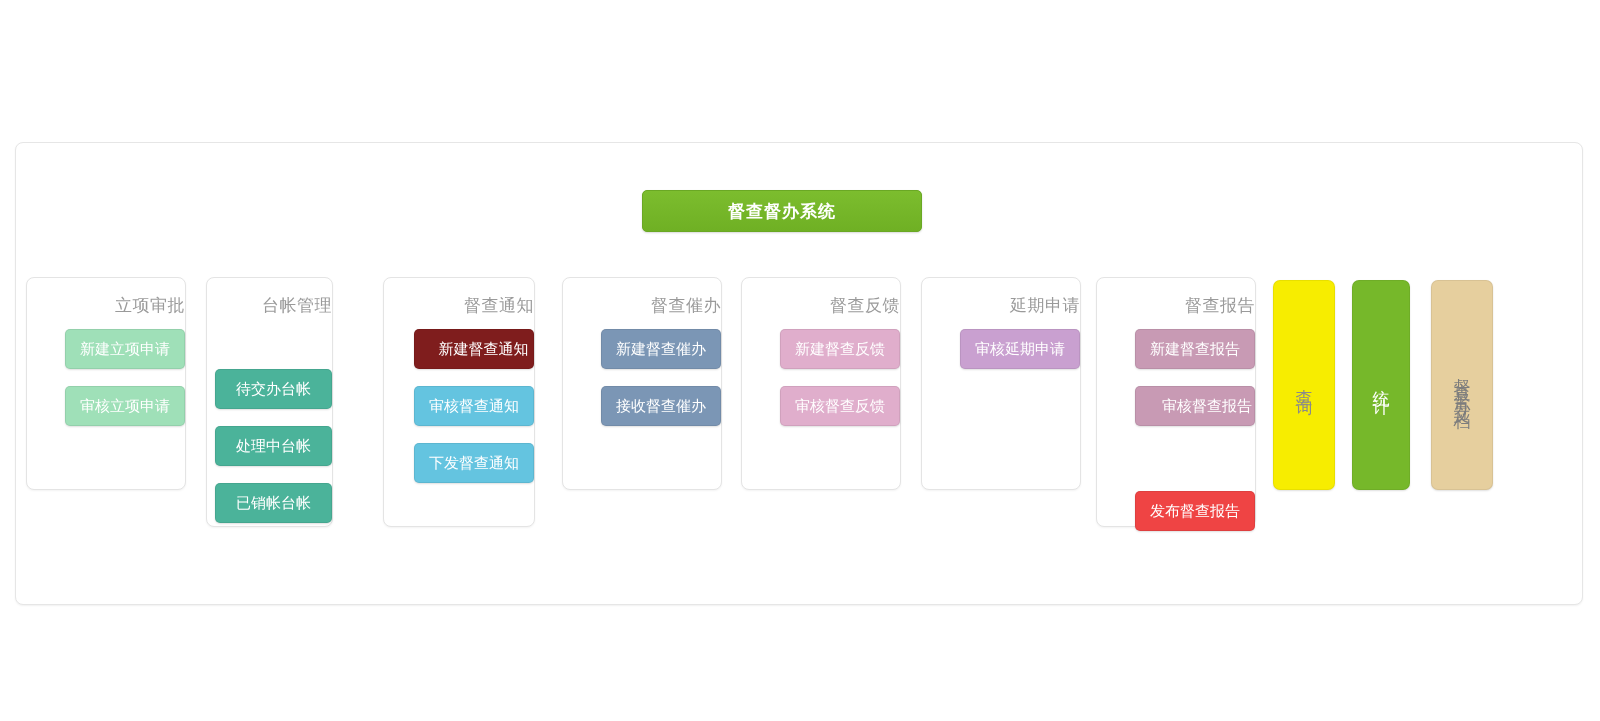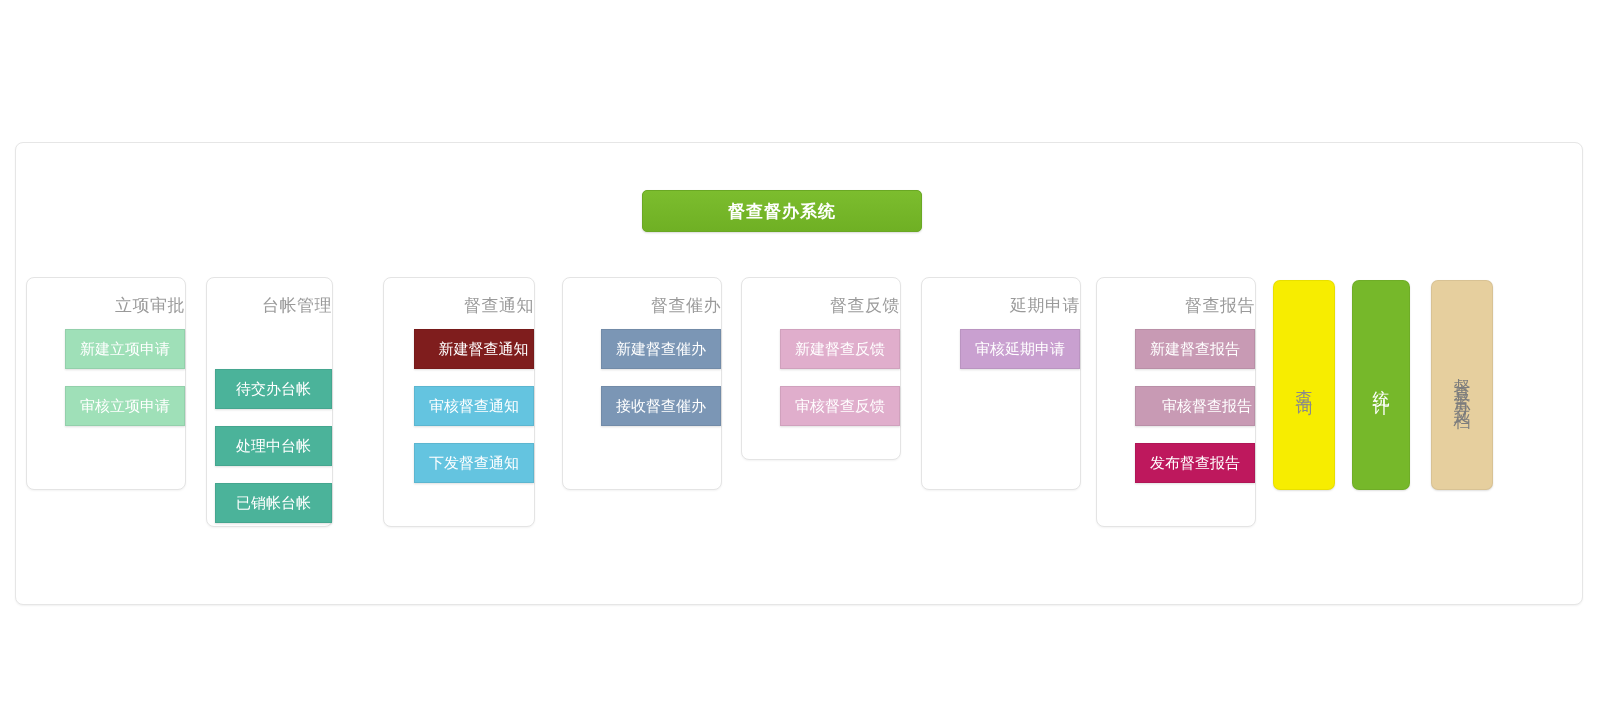--- a/index.html
+++ b/index.html
@@ -66,21 +66,21 @@
   }
   .panel-btns {
     display: flex;
     flex-direction: column;
     align-items: center;
     gap: 17px;
   }
   .mbtn {
     width: 117px;
     height: 40px;
-    border-radius: 0;
+    border-radius: 5px;
     border: 1px solid rgba(0,0,0,0.07);
     color: #ffffff;
     font-size: 15px;
     display: flex;
     align-items: center;
     justify-content: center;
     white-space: nowrap;
     box-shadow: 0 1px 2px rgba(0,0,0,0.13);
     cursor: pointer;
   }
@@ -140,39 +140,39 @@
           <div class="mbtn wide" style="background: rgb(100, 196, 224);">下发督查通知</div>
         </div>
       </div>
       <div class="panel" style="left: 562px; top: 277px; width: 160px; height: 213px;">
         <div class="panel-title">督查催办</div>
         <div class="panel-btns">
           <div class="mbtn wide" style="background: rgb(123, 150, 181);">新建督查催办</div>
           <div class="mbtn wide" style="background: rgb(123, 150, 181);">接收督查催办</div>
         </div>
       </div>
-      <div class="panel" style="left: 741px; top: 277px; width: 160px; height: 183px;">
+      <div class="panel" style="left: 741px; top: 277px; width: 160px; height: 213px;">
         <div class="panel-title">督查反馈</div>
         <div class="panel-btns">
           <div class="mbtn wide" style="background: rgb(224, 174, 204);">新建督查反馈</div>
           <div class="mbtn wide" style="background: rgb(224, 174, 204);">审核督查反馈</div>
         </div>
       </div>
       <div class="panel" style="left: 921px; top: 277px; width: 160px; height: 213px;">
         <div class="panel-title">延期申请</div>
         <div class="panel-btns">
           <div class="mbtn wide" style="background: rgb(201, 160, 208);">审核延期申请</div>
         </div>
       </div>
       <div class="panel" style="left: 1096px; top: 277px; width: 160px; height: 250px;">
         <div class="panel-title">督查报告</div>
         <div class="panel-btns">
           <div class="mbtn wide" style="background: rgb(200, 154, 180);">新建督查报告</div>
           <div class="mbtn wide" style="background: rgb(200, 154, 180); padding-left: 24px;">审核督查报告</div>
-          <div class="mbtn wide" style="background: #be185d;">发布督查报告</div>
+          <div class="mbtn wide" style="background: #ef4444; margin-top: 48px;">发布督查报告</div>
         </div>
       </div>
     </div>
 
   <div id="vtiles">
       <div class="vtile" style="left: 1273px; top: 280px; width: 62px; height: 210px; background: rgb(247, 237, 0);">
         <span class="vtext" style="color: rgb(138, 138, 138);">查询</span>
       </div>
       <div class="vtile" style="left: 1352px; top: 280px; width: 58px; height: 210px; background: rgb(118, 184, 42);">
         <span class="vtext" style="color: rgb(255, 255, 255);">统计</span>

